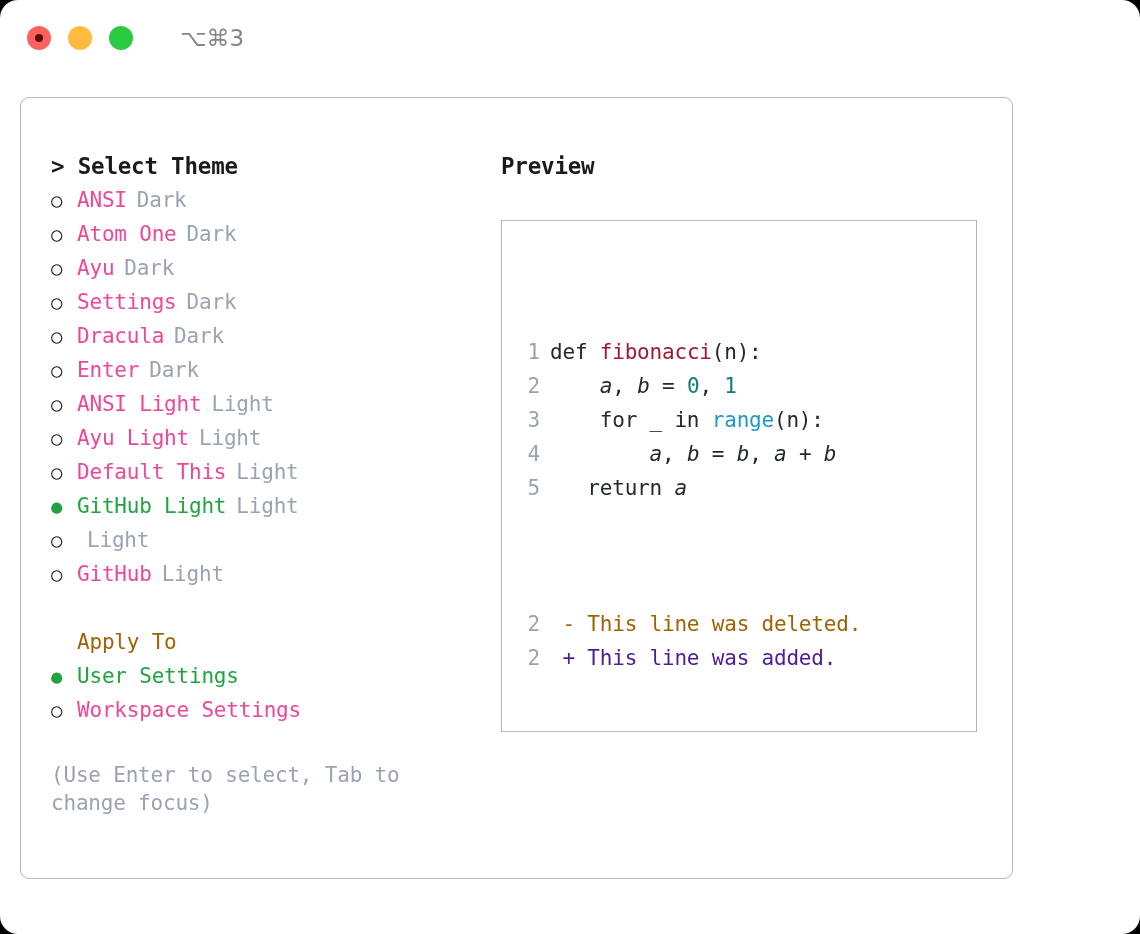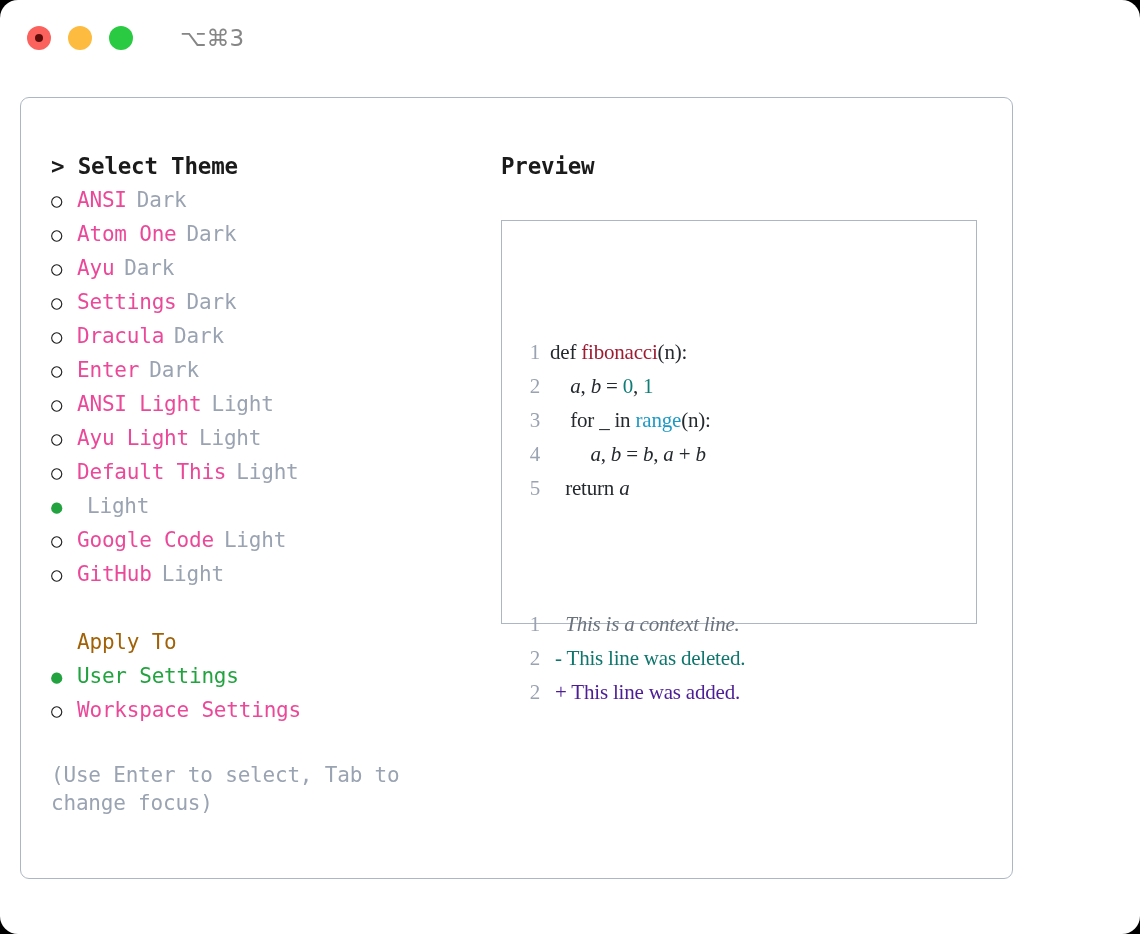--- a/index.html
+++ b/index.html
@@ -150,26 +150,25 @@
   
   .right-col {
     position: absolute;
     left: 480px;
     top: 51px;
     width: 490px;
   }
   .preview-box {
     margin-top: 37px;
     width: 476px;
-    height: 404px;
+    height: 512px;
     border: 1.6px solid #adb6c4;
     box-sizing: border-box;
     background: #ffffff;
     position: relative;
-    font-family: Liberation Serif, serif;
   }
   .code {
     position: absolute;
     left: 18px;
     top: 46px;
     font-size: 21px;
     line-height: 34px;
     white-space: pre;
     letter-spacing: -0.2px;
   }
@@ -181,21 +180,21 @@
     margin-right: 10px;
   }
   .tok-plain  { color: #24292e; }
   .tok-fn     { color: #9e1b32; }
   .tok-num    { color: #0e7c77; }
   .tok-call   { color: #1c9ac6; }
   .tok-var    { color: #24292e; font-style: italic; }
 
   .diff { margin-top: 34px; }
   .diff-ctx { color: #6a737d; font-style: italic; }
-  .diff-del { color: #0f766e; }
+  .diff-del { color: #a16207; }
   .diff-add { color: #4c1d95; }
 </style>
 </head>
 <body>
 
 <div class="window">
 
   <div class="titlebar">
     <div class="lights">
       <div class="light red">
@@ -216,42 +215,42 @@
         <div id="theme-list">
             <div class="opt-row"><span class="marker">○</span><span class="opt-label">ANSI</span><span class="opt-kind">Dark</span></div>
             <div class="opt-row"><span class="marker">○</span><span class="opt-label">Atom One</span><span class="opt-kind">Dark</span></div>
             <div class="opt-row"><span class="marker">○</span><span class="opt-label">Ayu</span><span class="opt-kind">Dark</span></div>
             <div class="opt-row"><span class="marker">○</span><span class="opt-label">Settings</span><span class="opt-kind">Dark</span></div>
             <div class="opt-row"><span class="marker">○</span><span class="opt-label">Dracula</span><span class="opt-kind">Dark</span></div>
             <div class="opt-row"><span class="marker">○</span><span class="opt-label">Enter</span><span class="opt-kind">Dark</span></div>
             <div class="opt-row"><span class="marker">○</span><span class="opt-label">ANSI Light</span><span class="opt-kind">Light</span></div>
             <div class="opt-row"><span class="marker">○</span><span class="opt-label">Ayu Light</span><span class="opt-kind">Light</span></div>
             <div class="opt-row"><span class="marker">○</span><span class="opt-label">Default This</span><span class="opt-kind">Light</span></div>
-            <div class="opt-row"><span class="marker sel">●</span><span class="opt-kind">Light</span></div>
-            <div class="opt-row"><span class="marker">○</span><span class="opt-label">Google Code</span><span class="opt-kind">Light</span></div>
+            <div class="opt-row"><span class="marker sel">●</span><span class="opt-label sel">GitHub Light</span><span class="opt-kind">Light</span></div>
+            <div class="opt-row"><span class="marker">○</span><span class="opt-kind">Light</span></div>
             <div class="opt-row"><span class="marker">○</span><span class="opt-label">GitHub</span><span class="opt-kind">Light</span></div>
           </div>
 
         <div class="apply-block">
           <div class="apply-title">Apply To</div>
           <div id="apply-list">
               <div class="opt-row"><span class="marker sel">●</span><span class="opt-label sel">User Settings</span></div>
               <div class="opt-row"><span class="marker">○</span><span class="opt-label">Workspace Settings</span></div>
             </div>
         </div>
 
         <div class="hint">(Use Enter to select, Tab to change focus)</div>
       </div>
 
       <div class="right-col">
         <div class="section-title">Preview</div>
 
         <div class="preview-box">
           <div class="code">
             <div id="code-block"><div><span class="lineno">1</span><span class="tok-plain">def </span><span class="tok-fn">fibonacci</span><span class="tok-plain">(n):</span></div><div><span class="lineno">2</span><span class="tok-plain">    </span><span class="tok-var">a</span><span class="tok-plain">, </span><span class="tok-var">b</span><span class="tok-plain"> = </span><span class="tok-num">0</span><span class="tok-plain">, </span><span class="tok-num">1</span></div><div><span class="lineno">3</span><span class="tok-plain">    for _ in </span><span class="tok-call">range</span><span class="tok-plain">(n):</span></div><div><span class="lineno">4</span><span class="tok-plain">        </span><span class="tok-var">a</span><span class="tok-plain">, </span><span class="tok-var">b</span><span class="tok-plain"> = </span><span class="tok-var">b</span><span class="tok-plain">, </span><span class="tok-var">a</span><span class="tok-plain"> + </span><span class="tok-var">b</span></div><div><span class="lineno">5</span><span class="tok-plain">   return </span><span class="tok-var">a</span></div></div>
-            <div class="diff" id="diff-block"><div><span class="lineno">1</span><span class="diff-ctx">   This is a context line.</span></div><div><span class="lineno">2</span><span class="diff-del"> - This line was deleted.</span></div><div><span class="lineno">2</span><span class="diff-add"> + This line was added.</span></div></div>
+            <div class="diff" id="diff-block"><div><span class="lineno">2</span><span class="diff-del"> - This line was deleted.</span></div><div><span class="lineno">2</span><span class="diff-add"> + This line was added.</span></div></div>
           </div>
         </div>
       </div>
 
     </div>
   </div>
 </div>
 
 </body></html>

